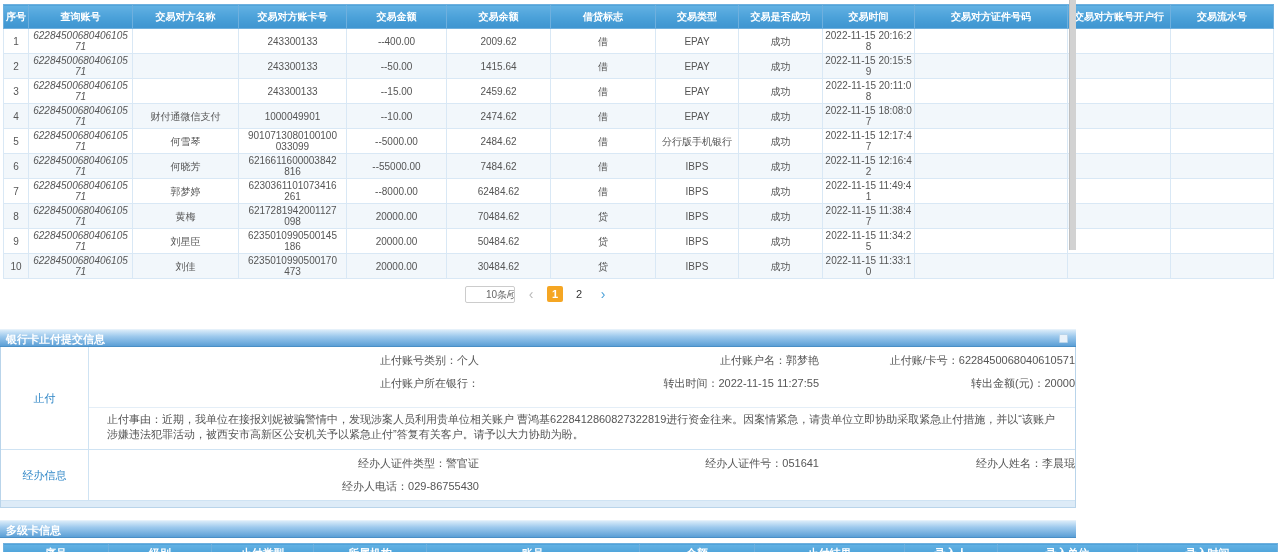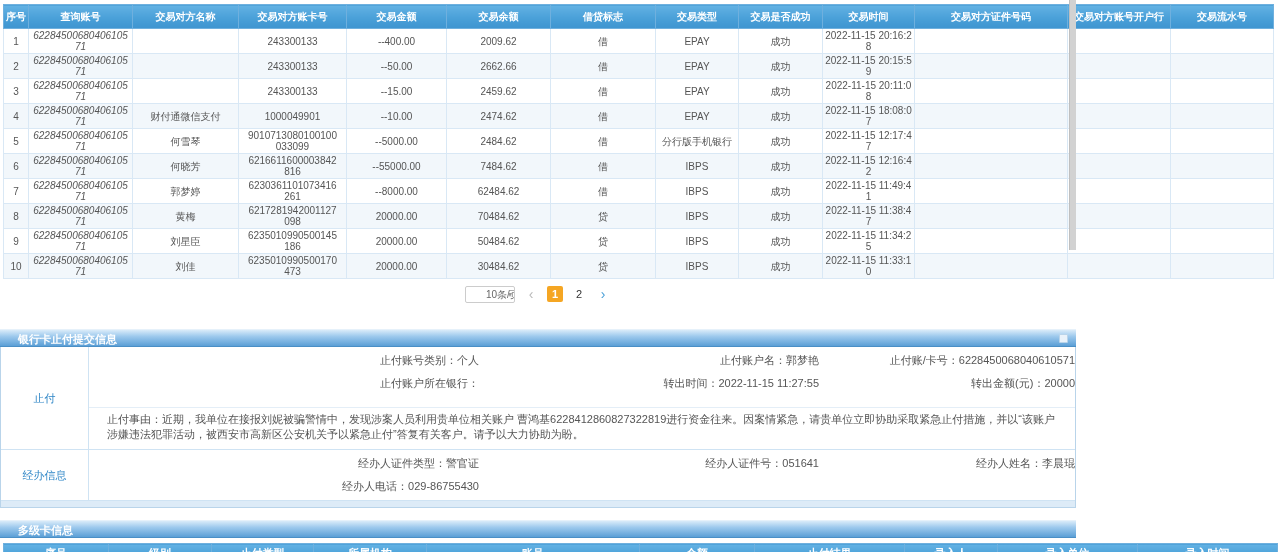--- a/index.html
+++ b/index.html
@@ -33,21 +33,21 @@
   .pg { display:inline-block; min-width:16px; height:16px; line-height:16px; text-align:center; cursor:default; color:#333; font-size:11px; }
   .pg.prev { color:#b9b9b9; font-size:14px; }
   .pg.next { color:#4aa0d8; font-size:14px; }
   .pg.cur { background:#f5a623; color:#fff; border-radius:2px; font-weight:bold; }
 
   
   .gap { height:22px; background:#fff; }
   .sec-bar { position:relative; height:18px; line-height:18px;
     background:linear-gradient(180deg,#d9ebf9 0%,#9dc9ed 40%,#5b9fd6 100%);
     border-top:1px solid #e6f1fa; border-bottom:1px solid #4a8fc6;
-    color:#fff; font-size:11px; font-weight:bold; padding-left:18px; }
+    color:#fff; font-size:11px; font-weight:bold; padding-left:6px; }
   .bar-icon { position:absolute; right:8px; top:4px; width:9px; height:9px; background:#e9f2fa; border:1px solid #b9d4ea; border-radius:1px; }
 
   .sec-box { border:1px solid #b9d4ea; border-top:none; background:#fff; }
   .group { display:flex; }
   .group + .group { border-top:1px solid #cfe3f3; }
   .glabel { width:88px; flex:0 0 88px; display:flex; align-items:center; justify-content:center;
     color:#2e86c6; font-size:11px; border-right:1px solid #cfe3f3; }
   .gcontent { flex:1; padding:2px 0; }
   .frow { display:flex; }
   .frow .f { font-size:11px; line-height:13px; padding:5px 0; color:#555; white-space:nowrap; overflow:hidden;text-align:right; }
@@ -120,21 +120,21 @@
             <td></td>
             <td></td>
             <td></td>
           </tr>
           <tr>
             <td>2</td>
             <td>6228450068040610571</td>
             <td></td>
             <td>243300133</td>
             <td>--50.00</td>
-            <td>2662.66</td>
+            <td>1415.64</td>
             <td>借</td>
             <td>EPAY</td>
             <td>成功</td>
             <td>2022-11-15 20:15:59</td>
             <td></td>
             <td></td>
             <td></td>
           </tr>
           <tr>
             <td>3</td>

